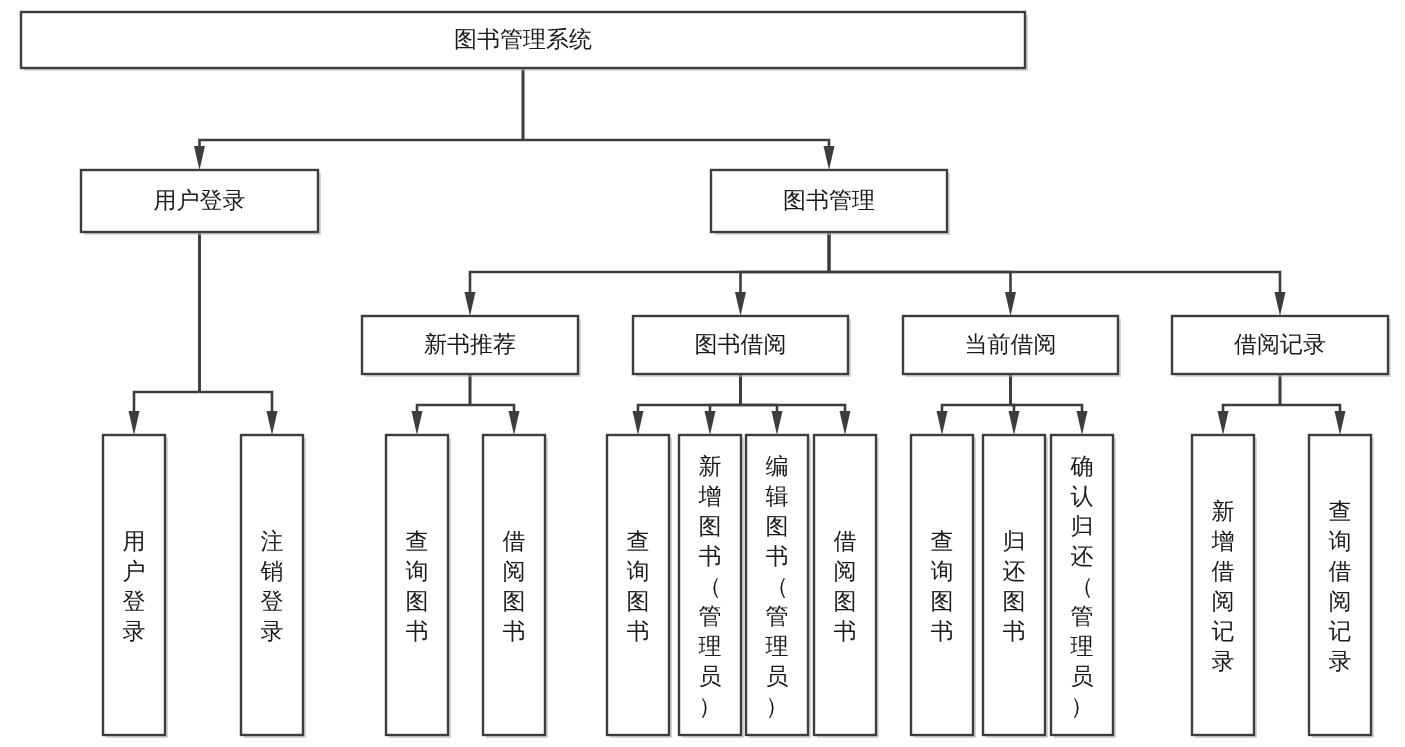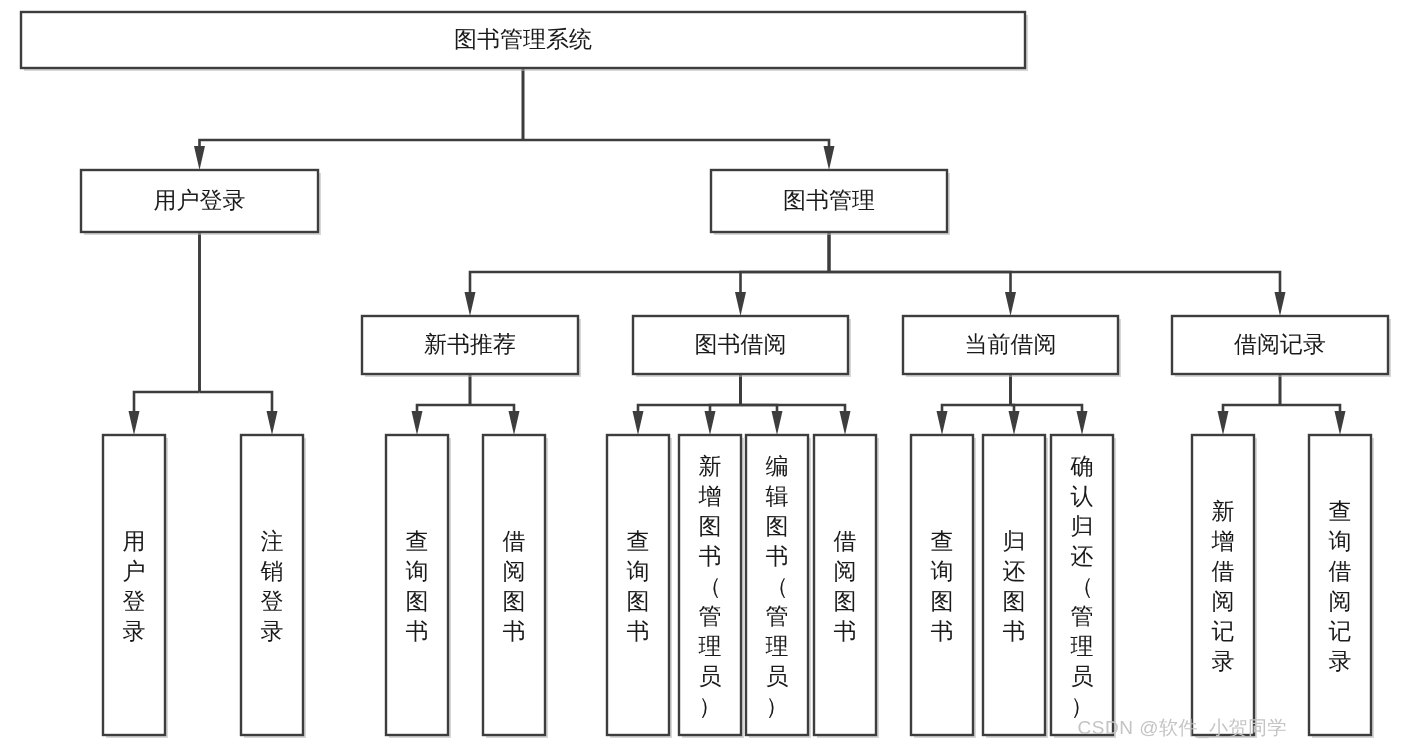--- a/index.html
+++ b/index.html
@@ -269,14 +269,13 @@
           <rect x="1192" y="435" width="62" height="300" class="node-box"></rect>
           <text x="1223" y="0" class="node-label-v"><tspan x="1223" y="519">新</tspan><tspan x="1223" y="549">增</tspan><tspan x="1223" y="579">借</tspan><tspan x="1223" y="609">阅</tspan><tspan x="1223" y="639">记</tspan><tspan x="1223" y="669">录</tspan></text>
         </g>
         <g>
           <rect x="1312" y="438" width="62" height="300" class="node-shadow"></rect>
           <rect x="1309" y="435" width="62" height="300" class="node-box"></rect>
           <text x="1340" y="0" class="node-label-v"><tspan x="1340" y="519">查</tspan><tspan x="1340" y="549">询</tspan><tspan x="1340" y="579">借</tspan><tspan x="1340" y="609">阅</tspan><tspan x="1340" y="639">记</tspan><tspan x="1340" y="669">录</tspan></text>
         </g>
       </g>
   </svg>
-  <div class="watermark">CSDN @软件_小贺同学</div>
 </div>
 
 </body></html>

